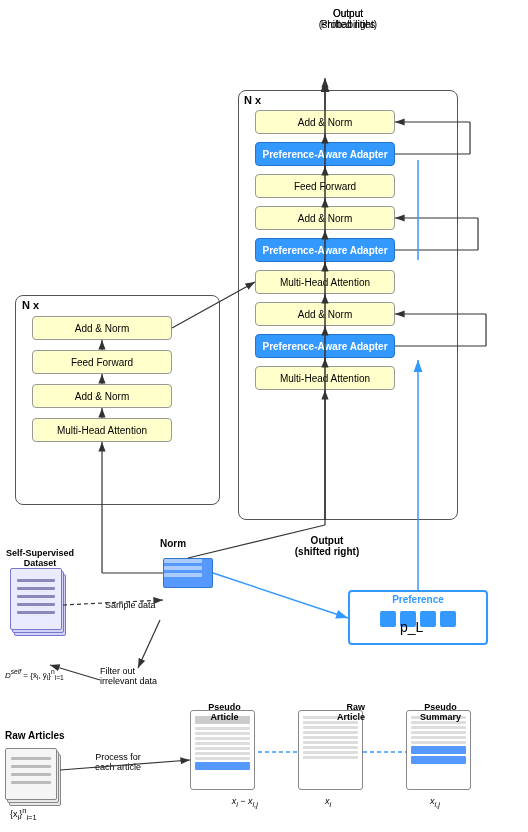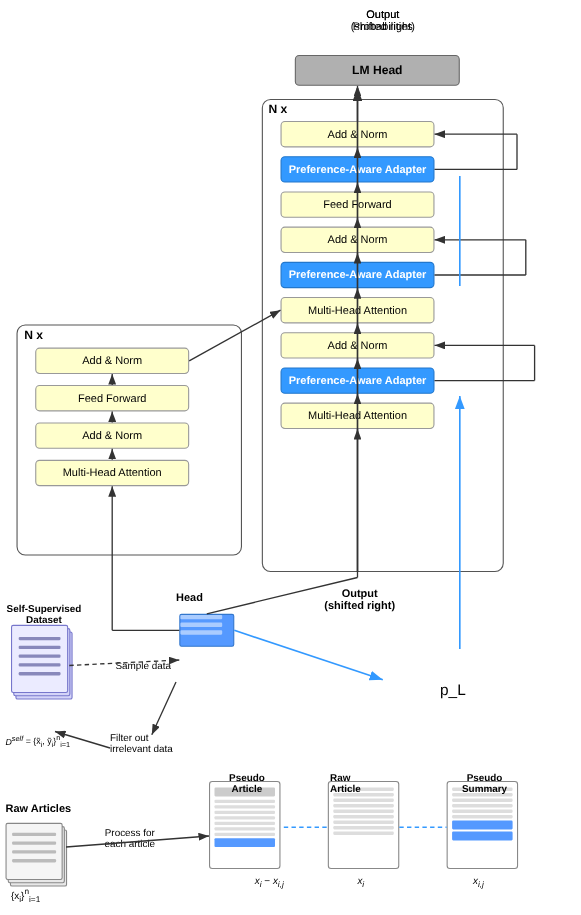--- a/index.html
+++ b/index.html
@@ -268,23 +268,20 @@
   </style>
 </head>
 <body>
 
 <div class="diagram-container">
 
   <div class="output-prob-label" style="white-space:pre-line;">Output
 (shifted right)</div>
   <div style="position:absolute;top:8px;left:298px;text-align:center;font-size:10px;width:100px;">Output<br>Probabilities</div>
 
-  <div class="lm-head block-gray">
-    <span>LM Head</span>
-  </div>
 
   <div class="right-nx-box"></div>
   <div class="right-nx-label">N x</div>
 
   <div class="left-nx-box"></div>
   <div class="left-nx-label">N x</div>
 
   <div class="block-yellow r-add-norm-3">
     <span>Add &amp; Norm</span>
   </div>
@@ -333,33 +330,42 @@
     <div style="position:absolute;top:3px;left:2px;width:52px;height:62px;background:#d4d4f8;border:1.5px solid #7777cc;border-radius:2px;"></div>
     <div style="position:absolute;top:0;left:0;width:52px;height:62px;background:#ebebff;border:1.5px solid #7777cc;border-radius:2px;">
       <div style="position:absolute;top:10px;left:6px;width:38px;height:3px;background:#8888bb;border-radius:1px;"></div>
       <div style="position:absolute;top:18px;left:6px;width:38px;height:3px;background:#8888bb;border-radius:1px;"></div>
       <div style="position:absolute;top:26px;left:6px;width:38px;height:3px;background:#8888bb;border-radius:1px;"></div>
       <div style="position:absolute;top:34px;left:6px;width:38px;height:3px;background:#8888bb;border-radius:1px;"></div>
       <div style="position:absolute;top:42px;left:6px;width:38px;height:3px;background:#8888bb;border-radius:1px;"></div>
     </div>
   </div>
 
-  <div style="position:absolute;top:538px;left:160px;font-size:10px;font-weight:bold;">Head</div>
+  <div style="position:absolute;top:538px;left:160px;font-size:10px;font-weight:bold;">Norm</div>
 
   <div class="input-box" style="top:558px;left:163px;width:50px;height:30px;">
     <div style="width:38px;height:4px;background:#aaccff;border-radius:1px;margin-bottom:3px;"></div>
     <div style="width:38px;height:4px;background:#aaccff;border-radius:1px;margin-bottom:3px;"></div>
     <div style="width:38px;height:4px;background:#aaccff;border-radius:1px;"></div>
   </div>
 
   <div style="position:absolute;top:535px;left:282px;font-size:10px;font-weight:bold;text-align:center;width:90px;">Output<br>(shifted right)</div>
 
   <div style="position:absolute;top:600px;left:105px;font-size:9px;text-align:center;">Sample
 data</div>
 
+  <div style="position:absolute;top:590px;left:348px;width:140px;height:55px;border:2px solid #3399ff;border-radius:4px;background:#fff;">
+    <div style="font-size:10px;font-weight:bold;color:#3399ff;text-align:center;margin-top:2px;">Preference</div>
+    <div style="display:flex;justify-content:center;gap:4px;margin-top:6px;">
+      <div style="width:16px;height:16px;background:#3399ff;border-radius:2px;"></div>
+      <div style="width:16px;height:16px;background:#3399ff;border-radius:2px;"></div>
+      <div style="width:16px;height:16px;background:#3399ff;border-radius:2px;"></div>
+      <div style="width:16px;height:16px;background:#3399ff;border-radius:2px;"></div>
+    </div>
+  </div>
   <div style="position:absolute;top:619px;left:400px;font-size:14px;">p_L</div>
 
   <div style="position:absolute;top:666px;left:100px;font-size:9px;width:85px;">Filter out<br>irrelevant data</div>
 
   <div style="position:absolute;top:668px;left:5px;font-size:8px;"><em>D<sup>self</sup></em> = {x̃<sub>i</sub>, ỹ<sub>i</sub>}<sup>n</sup><sub>i=1</sub></div>
 
   <div style="position:absolute;top:730px;left:5px;font-size:10px;font-weight:bold;text-align:center;">Raw Articles</div>
 
   <div style="position:absolute;top:748px;left:5px;">
     <div style="position:absolute;top:6px;left:4px;width:52px;height:52px;background:#e8e8e8;border:1.5px solid #888;border-radius:2px;"></div>
@@ -393,21 +399,21 @@
     <div style="width:55px;height:3px;background:#ddd;margin:5px auto 2px;border-radius:1px;"></div>
     <div style="width:55px;height:3px;background:#ddd;margin:2px auto;border-radius:1px;"></div>
     <div style="width:55px;height:3px;background:#ddd;margin:2px auto;border-radius:1px;"></div>
     <div style="width:55px;height:3px;background:#ddd;margin:2px auto;border-radius:1px;"></div>
     <div style="width:55px;height:3px;background:#ddd;margin:2px auto;border-radius:1px;"></div>
     <div style="width:55px;height:3px;background:#ddd;margin:2px auto;border-radius:1px;"></div>
     <div style="width:55px;height:3px;background:#ddd;margin:2px auto;border-radius:1px;"></div>
     <div style="width:55px;height:3px;background:#ddd;margin:2px auto;border-radius:1px;"></div>
     <div style="width:55px;height:3px;background:#ddd;margin:2px auto;border-radius:1px;"></div>
   </div>
-  <div style="position:absolute;top:702px;left:300px;font-size:9px;font-weight:bold;text-align:left;width:65px;">Raw<br>Article</div>
+  <div style="position:absolute;top:702px;left:300px;font-size:9px;font-weight:bold;text-align:right;width:65px;">Raw<br>Article</div>
 
   <div class="bottom-doc-box pseudo-summary-box">
     <div style="width:55px;height:3px;background:#ddd;margin:5px auto 2px;border-radius:1px;"></div>
     <div style="width:55px;height:3px;background:#ddd;margin:2px auto;border-radius:1px;"></div>
     <div style="width:55px;height:3px;background:#ddd;margin:2px auto;border-radius:1px;"></div>
     <div style="width:55px;height:3px;background:#ddd;margin:2px auto;border-radius:1px;"></div>
     <div style="width:55px;height:3px;background:#ddd;margin:2px auto;border-radius:1px;"></div>
     <div style="width:55px;height:3px;background:#ddd;margin:2px auto;border-radius:1px;"></div>
     <div style="width:55px;height:8px;background:#5599ff;margin:2px auto;border-radius:1px;"></div>
     <div style="width:55px;height:8px;background:#5599ff;margin:2px auto;border-radius:1px;"></div>

